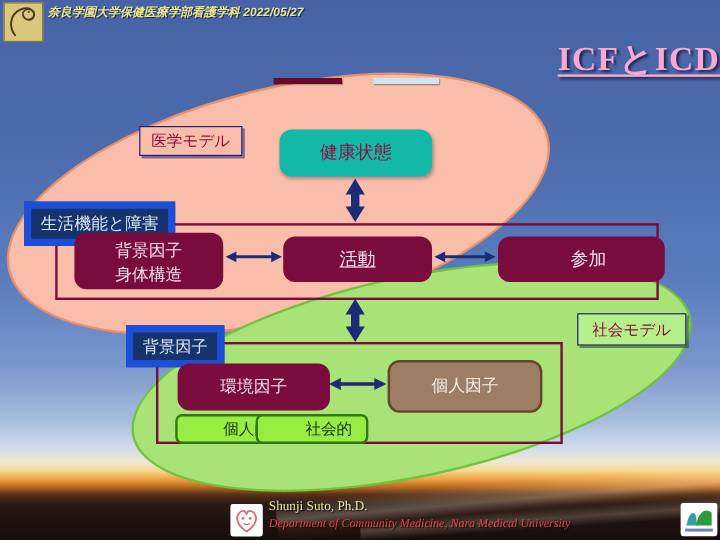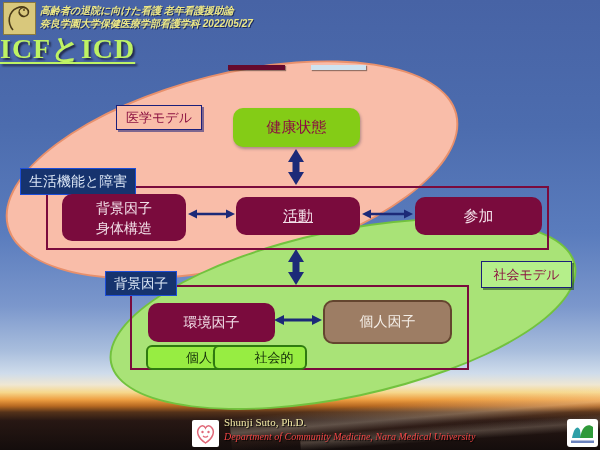--- a/index.html
+++ b/index.html
@@ -26,52 +26,52 @@
     background:#f9bda9;border:2px solid #e8906c;transform:rotate(-14deg);}
   .ellipse.green{z-index:2;left:105px;top:230px;width:472px;height:164px;
     background:#a9e377;border:2px solid #72c23e;transform:rotate(-12deg);}
   
   .top-logo{position:absolute;z-index:6;left:3px;top:2px;width:31px;height:31px;
     background:#d9c87c;border:1px solid #8a7a40;}
   .header-text{position:absolute;z-index:6;left:40px;top:4px;
     font-size:10px;line-height:13px;font-style:italic;font-weight:bold;
     color:#ece785;text-shadow:1px 1px 0 #1c2a5e;white-space:nowrap;}
   
-  .title{position:absolute;z-index:6;left:0;right:0;top:30px;text-align:left;
+  .title{position:absolute;z-index:6;left:0;right:0;top:30px;text-align:right;
     font-family:"Liberation Serif","DejaVu Serif",serif;font-weight:bold;
-    font-size:28px;color:#bef264;letter-spacing:1px;
+    font-size:28px;color:#f9a8d4;letter-spacing:1px;
     text-decoration:underline;text-decoration-thickness:2px;text-underline-offset:4px;
     text-shadow:2px 2px 2px rgba(20,20,40,.75);}
   .bar{position:absolute;z-index:6;top:65px;height:5px;box-shadow:1px 1px 1px rgba(0,0,0,.4);}
   .bar.maroon{left:228px;width:57px;background:#650a2e;}
   .bar.blue{left:311px;width:55px;background:#cfe3f0;}
   
   .frame{position:absolute;z-index:3;border:2px solid #7a0b3d;}
   .frame.functioning{left:46px;top:186px;width:499px;height:60px;}
   .frame.background{left:130px;top:285px;width:335px;height:81px;}
   .navy-label{position:absolute;z-index:5;background:#16336e;color:#dbe6f5;
     font-size:14px;line-height:25px;padding:0 8px;white-space:nowrap;
-    border:1px solid #1d4ed8;}
+    border:6px solid #1d4ed8;}
   .navy-label.functioning{left:20px;top:168px;}
   .navy-label.background{left:105px;top:271px;font-size:13.5px;line-height:23px;}
   .tag-label{position:absolute;z-index:5;display:flex;align-items:center;justify-content:center;
     font-size:13px;color:#8b1040;border:1px solid #1a1f7a;}
   .tag-label.medical{left:116px;top:105px;width:84px;height:23px;background:#f9bda9;
     box-shadow:2px 2px 0 rgba(26,31,122,.55);}
   .tag-label.social{left:481px;top:261px;width:89px;height:25px;background:#b5ef8a;
     box-shadow:2px 2px 0 rgba(25,70,25,.55);}
   
   .box{position:absolute;z-index:5;display:flex;align-items:center;justify-content:center;
     text-align:center;border-radius:10px;}
-  .box.health{left:233px;top:108px;width:127px;height:39px;background:#84cc16;
+  .box.health{left:233px;top:108px;width:127px;height:39px;background:#14b8a6;
     color:#8b1040;font-size:15px;box-shadow:1px 2px 3px rgba(40,40,80,.35);}
   .box.maroon{background:#7a0b3d;color:#f2dfe8;}
   .box.bodyfn{left:62px;top:194px;width:124px;height:47px;font-size:14px;line-height:20px;}
   .box.activity{left:236px;top:197px;width:124px;height:38px;font-size:15px;text-decoration:underline;}
-  .box.participation{left:415px;top:197px;width:127px;height:38px;font-size:15px;}
+  .box.participation{left:415px;top:197px;width:127px;height:38px;font-size:15px;padding-left:12px;}
   .box.environment{left:148px;top:303px;width:127px;height:39px;font-size:14px;}
   .box.personalf{left:323px;top:300px;width:125px;height:40px;background:#9d7d64;
     border:2px solid #64452f;color:#f5efe8;font-size:14px;}
   .chip{position:absolute;z-index:5;display:flex;align-items:center;justify-content:center;
     border:2px solid #2f7a10;border-radius:6px;font-size:13px;color:#15300a;padding-left:28px;}
   .chip.personal{left:146px;top:345px;width:59px;height:21px;background:#97ed42;}
   .chip.social{left:213px;top:345px;width:62px;height:21px;background:#97ed42;}
   .chip.personality{left:324px;top:343px;width:120px;height:21px;background:#84f51c;}
   
   .arrows{position:absolute;z-index:4;left:0;top:0;}
@@ -98,21 +98,20 @@
   <div class="ellipse green"></div>
 
   <div class="top-logo">
     <svg width="31" height="31" viewBox="0 0 31 31">
       <path d="M9 27 C3 20 4 9 13 5 C20 2 26 6 24 11 C22 15 16 14 15 9" fill="none" stroke="#4a3a18" stroke-width="1.6"></path>
       <path d="M15 9 C15 6 18 4 21 5" fill="none" stroke="#4a3a18" stroke-width="1.2"></path>
       <circle cx="20" cy="7" r="0.9" fill="#4a3a18"></circle>
     </svg>
   </div>
   <div class="header-text">
-    <div>高齢者の退院に向けた看護 老年看護援助論</div>
     <div>奈良学園大学保健医療学部看護学科 2022/05/27</div>
   </div>
 
   <div class="title">ICFとICD</div>
   <div class="bar maroon"></div>
   <div class="bar blue"></div>
 
   <div class="frame functioning"></div>
   <div class="frame background"></div>
 

